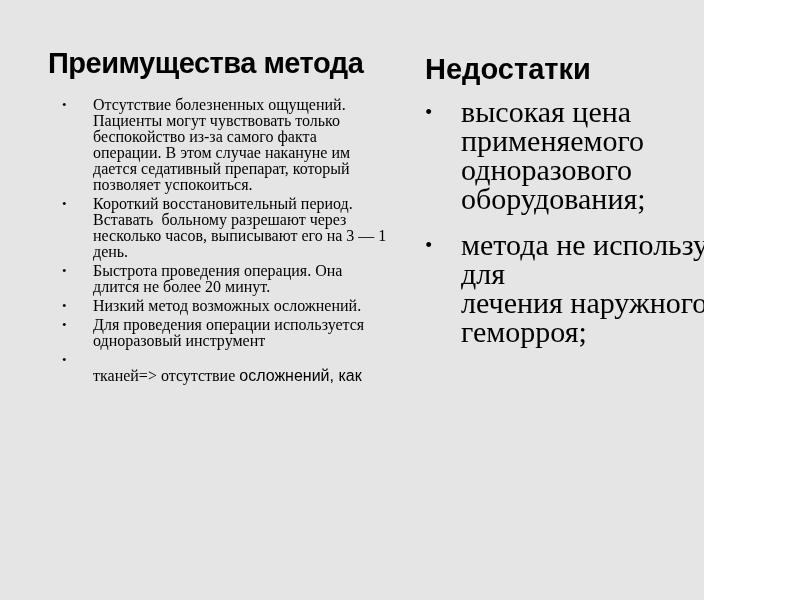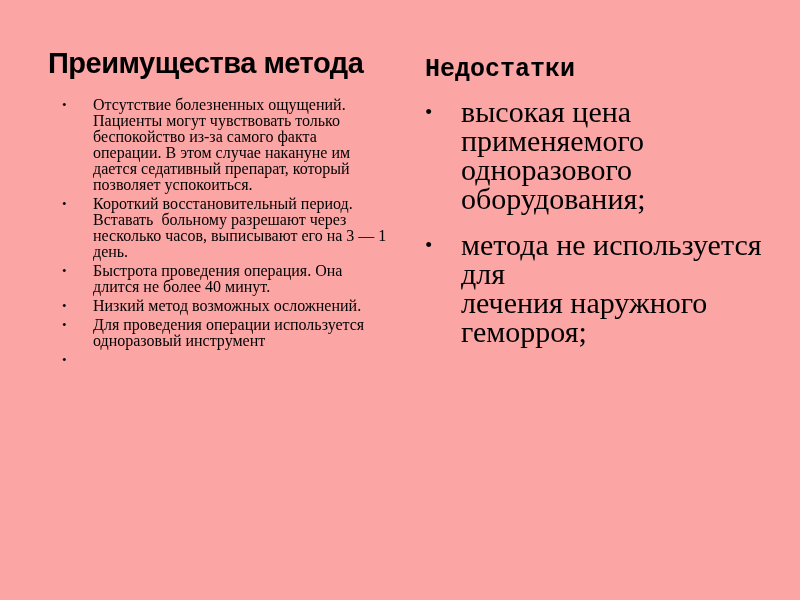--- a/index.html
+++ b/index.html
@@ -2,23 +2,23 @@
 <html><head>
 <meta charset="utf-8">
 <style>
   html, body {
     margin: 0;
     padding: 0;
     background: #ffffff;
   }
   .slide {
     position: relative;
-    width: 800px;
+    width: 704px;
     height: 600px;
-    background: #fca5a5;
+    background: #e5e5e5;
     overflow: hidden;
     font-family: "Liberation Serif", serif;
     color: #000000;
   }
   .col {
     position: absolute;
   }
   .col-left {
     left: 48px;
     top: 49px;
@@ -33,23 +33,22 @@
     font-family: "Liberation Sans", sans-serif;
     font-weight: bold;
     color: #000000;
   }
   .title-left {
     font-size: 29px;
     line-height: 29px;
     letter-spacing: -0.5px;
   }
   .title-right {
-    font-size: 25px;
+    font-size: 29px;
     line-height: 25px;
-    font-family: Liberation Mono, monospace;
   }
   .list-left { margin-top: 19px; }
   .list-right { margin-top: 15px; }
   .bullet {
     display: flex;
     align-items: flex-start;
   }
   .list-left .bullet {
     margin-bottom: 3px;
     font-size: 16px;
@@ -100,39 +99,39 @@
         <span class="marker">•</span>
         <span class="btext lines">Короткий восстановительный период.
 Вставать  больному разрешают через
 несколько часов, выписывают его на 3 — 1
 день.</span>
       </div>
 
       <div class="bullet">
         <span class="marker">•</span>
         <span class="btext lines">Быстрота проведения операция. Она
-длится не более 40 минут.</span>
+длится не более 20 минут.</span>
       </div>
 
       <div class="bullet">
         <span class="marker">•</span>
         <span class="btext lines">Низкий метод возможных осложнений.</span>
       </div>
 
       <div class="bullet">
         <span class="marker">•</span>
         <span class="btext lines">Для проведения операции используется
 одноразовый инструмент</span>
       </div>
 
       <div class="bullet">
         <span class="marker">•</span>
         <span class="btext">
           <br>
-          <br>
+          <span class="lines"><span class="serif">тканей=&gt; отсутствие </span><span class="sans">осложнений, как</span></span><br>
         </span>
       </div>
 
     </div>
   </div>
 
   <div class="col col-right">
     <div class="title title-right">Недостатки</div>
 
     <div class="list-right">

